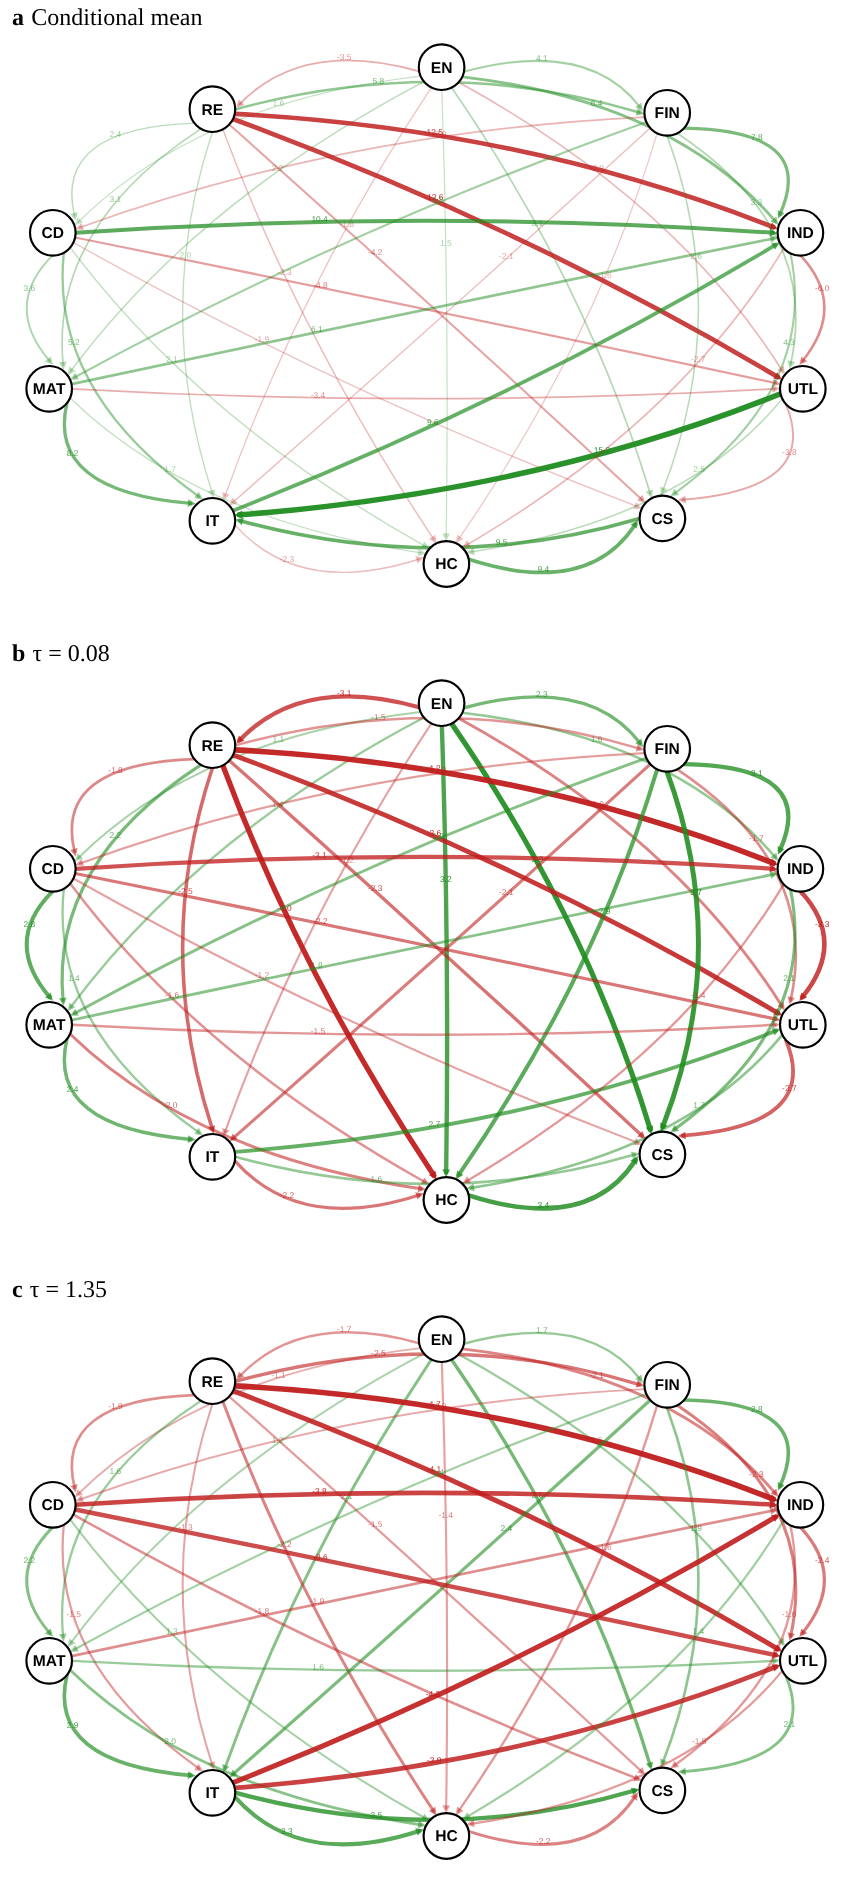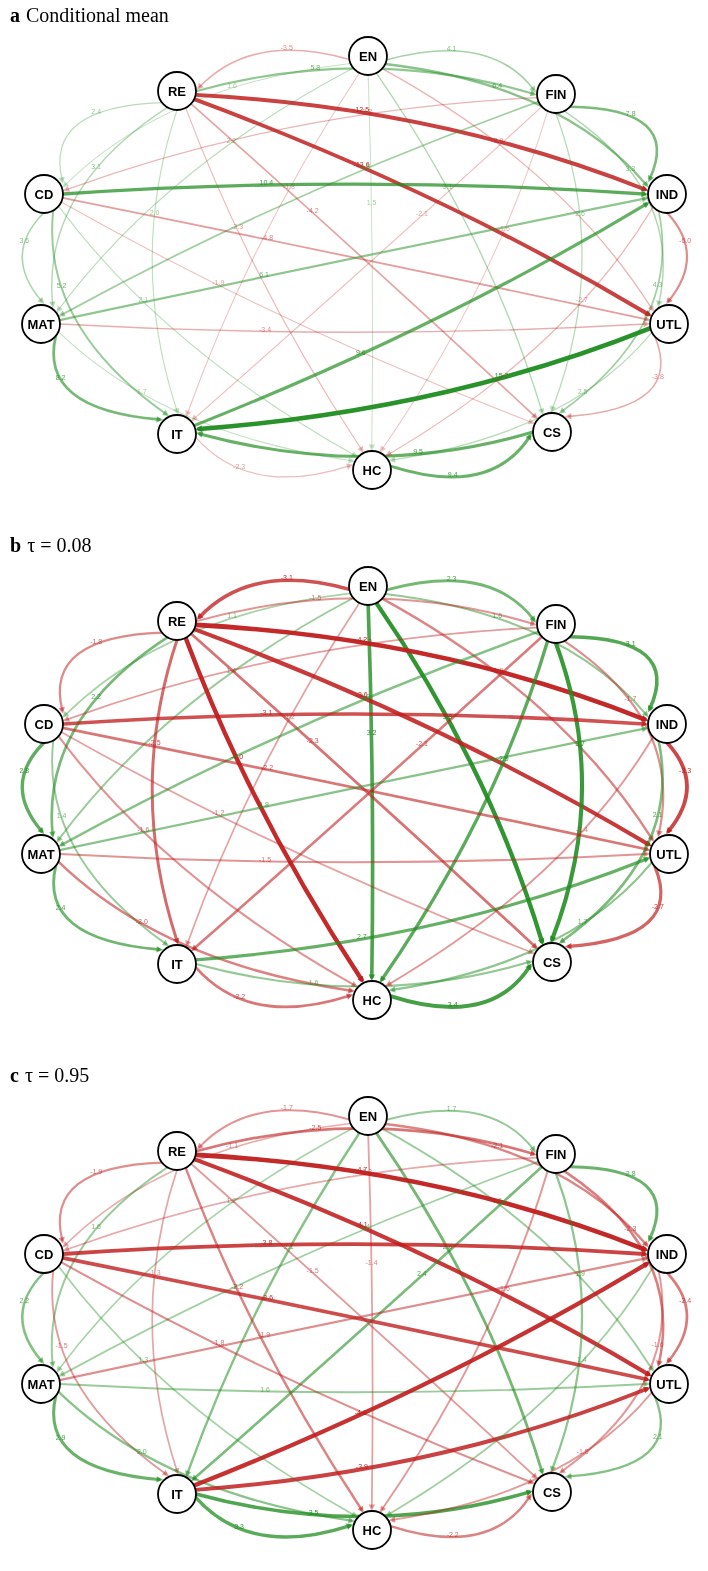--- a/index.html
+++ b/index.html
@@ -389,21 +389,21 @@
         </g>
         <g>
           <circle cx="177" cy="61" r="19" fill="#ffffff" stroke="#000000" stroke-width="1.8"></circle>
           <text x="177" y="65.5" text-anchor="middle" font-size="13" font-weight="bold" fill="#000000" font-family="&quot;Liberation Sans&quot;, sans-serif">RE</text>
         </g>
       </svg>
   </section>
 
   <section class="panel">
     <h2 class="panel-title">
-      <b>c</b><span class="title-text">τ = 0.95</span>
+      <b>c</b><span class="title-text">τ = 1.35</span>
     </h2>
     <svg class="network" viewBox="0 0 708 470">
         <path d="M349.3,29.4 Q252.2,2.0 199.6,56.9" fill="none" stroke="#c01d1d" stroke-width="2.05" opacity="0.47" stroke-linecap="round"></path>
         <polygon points="196.85551477294314,59.74216395491754 199.04293120708502,52.835268172900406 203.66340322005294,57.263725960593554" fill="#c01d1d" opacity="0.47"></polygon>
         <text x="286.8" y="20.3" font-size="7" fill="#c01d1d" opacity="0.62" text-anchor="middle" font-family="&quot;Liberation Sans&quot;, sans-serif">-1.7</text>
         <path d="M386.6,29.8 Q489.7,2.0 533.5,59.4" fill="none" stroke="#1f8c1f" stroke-width="2.05" opacity="0.47" stroke-linecap="round"></path>
         <polygon points="535.8786479738271,62.626041126753435 529.3954490424038,59.392137662580325 534.4879675835574,55.51576630420831" fill="#1f8c1f" opacity="0.47"></polygon>
         <text x="451.5" y="20.8" font-size="7" fill="#1f8c1f" opacity="0.62" text-anchor="middle" font-family="&quot;Liberation Sans&quot;, sans-serif">1.7</text>
         <path d="M385.3,34.0 Q561.0,54.7 646.1,154.4" fill="none" stroke="#c01d1d" stroke-width="2.39" opacity="0.54" stroke-linecap="round"></path>
         <polygon points="648.7158810945745,157.40229915636453 642.0600825297988,154.5404211951072 646.9251021105745,150.38210609417146" fill="#c01d1d" opacity="0.54"></polygon>

